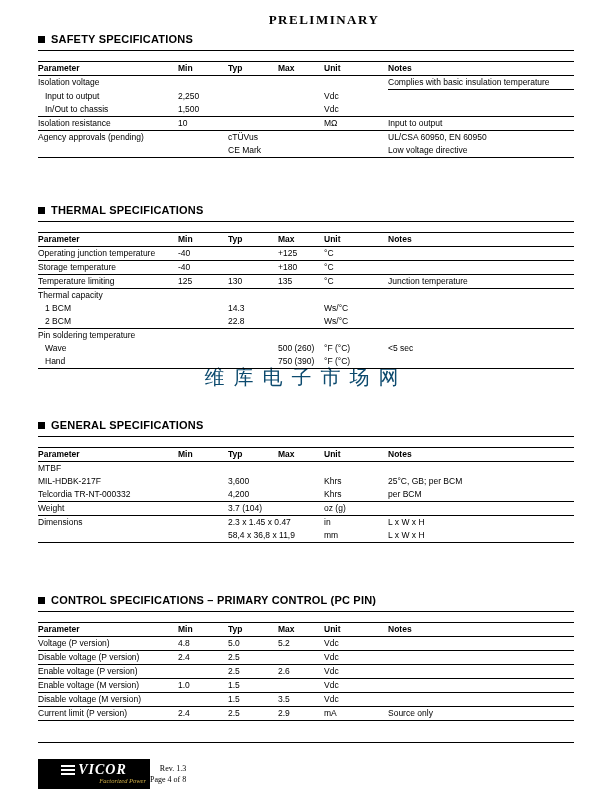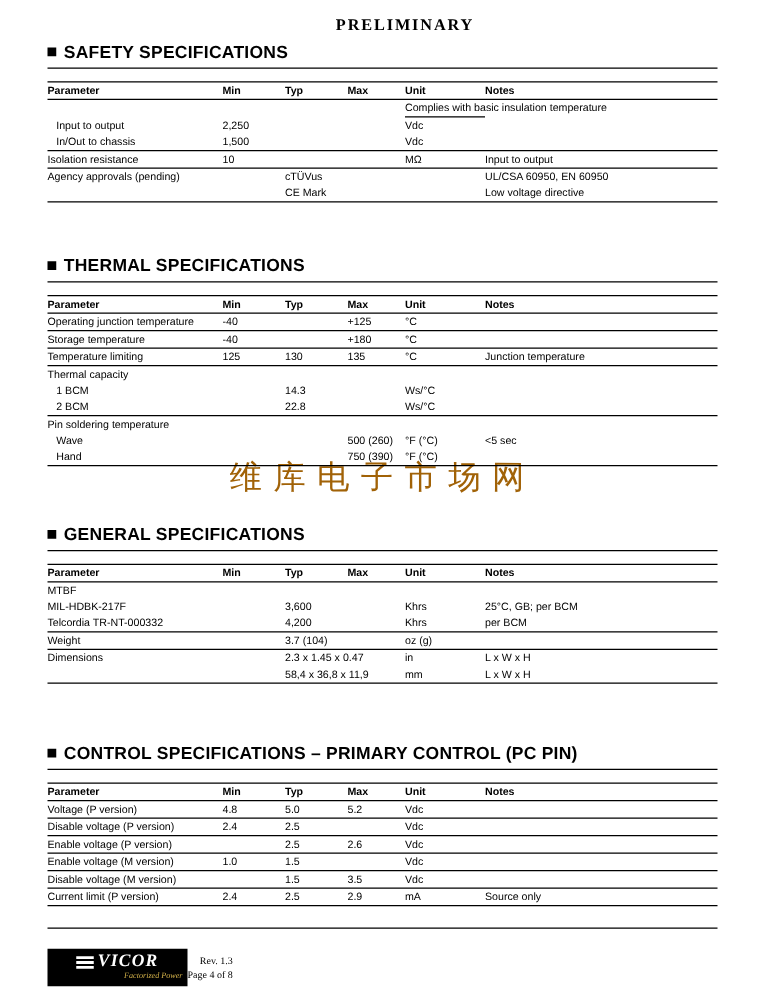--- a/index.html
+++ b/index.html
@@ -4,27 +4,27 @@
 <style>
   * { margin:0; padding:0; box-sizing:border-box; }
   html,body { background:#ffffff; }
   body { font-family:"Liberation Sans", sans-serif; color:#000; }
   .page { position:relative; width:612px; height:792px; background:#fff; margin:0 auto; overflow:hidden; }
 
   .doc-title { position:absolute; top:12px; left:0; width:100%; text-align:center;
     font-family:"Liberation Serif", serif; font-weight:bold; font-size:13px; letter-spacing:1.5px;padding-left:36px; }
 
   .watermark { position:absolute; top:364px; left:0; width:100%; text-align:center;
-    color:#a16207; font-size:26px; letter-spacing:9px; font-family:"DejaVu Sans", sans-serif; }
+    color:#0c4a6e; font-size:20px; letter-spacing:9px; font-family:"DejaVu Sans", sans-serif; }
 
   .section { position:absolute; left:38px; width:536px; }
   .sec-0 { top:33px; } .sec-1 { top:204px; } .sec-2 { top:419px; } .sec-3 { top:594px; }
 
   .section-header { display:flex; align-items:center; gap:6px; font-weight:bold;
-    font-size:14px; letter-spacing:0.2px; padding-bottom:5px; border-bottom:1px solid #000; }
+    font-size:11px; letter-spacing:0.2px; padding-bottom:5px; border-bottom:1px solid #000; }
   .bullet { width:7px; height:7px; background:#000; flex:0 0 auto; }
 
   .table { margin-top:10px; border-top:1px solid #000; border-bottom:1px solid #000; }
   .row { display:grid; grid-template-columns:140px 50px 50px 46px 64px 1fr;
     font-size:8.5px; line-height:13px; }
   .row.header { font-weight:bold; border-bottom:1px solid #000; }
   .row.rule { border-bottom:1px solid #000; }
   .cell { white-space:nowrap; overflow:visible; }
   .cell.indent { padding-left:7px; }
   .cell.notes-rule { border-bottom:1px solid #000; }
@@ -63,20 +63,21 @@
     <div class="table">
           <div class="row header">
             <div class="cell col-parameter">Parameter</div>
             <div class="cell col-min">Min</div>
             <div class="cell col-typ">Typ</div>
             <div class="cell col-max">Max</div>
             <div class="cell col-unit">Unit</div>
             <div class="cell col-notes">Notes</div>
           </div>
           <div class="row">
+            <div class="cell col-parameter">Isolation voltage</div>
             <div class="cell col-min"></div>
             <div class="cell col-typ"></div>
             <div class="cell col-max"></div>
             <div class="cell col-unit"></div>
             <div class="cell col-notes notes-rule">Complies with basic insulation temperature</div>
           </div>
           <div class="row">
             <div class="cell col-parameter indent">Input to output</div>
             <div class="cell col-min">2,250</div>
             <div class="cell col-typ"></div>

